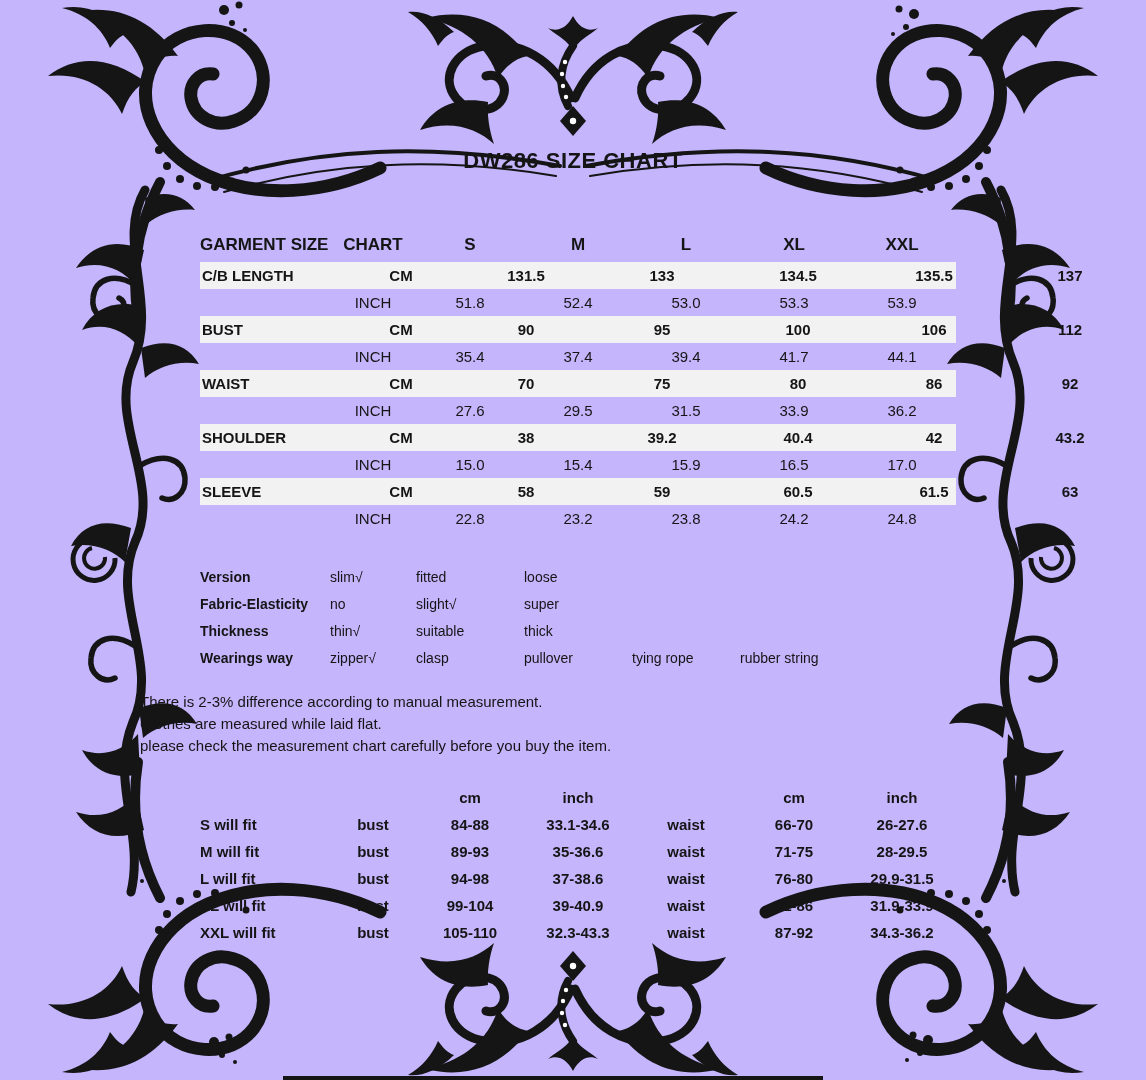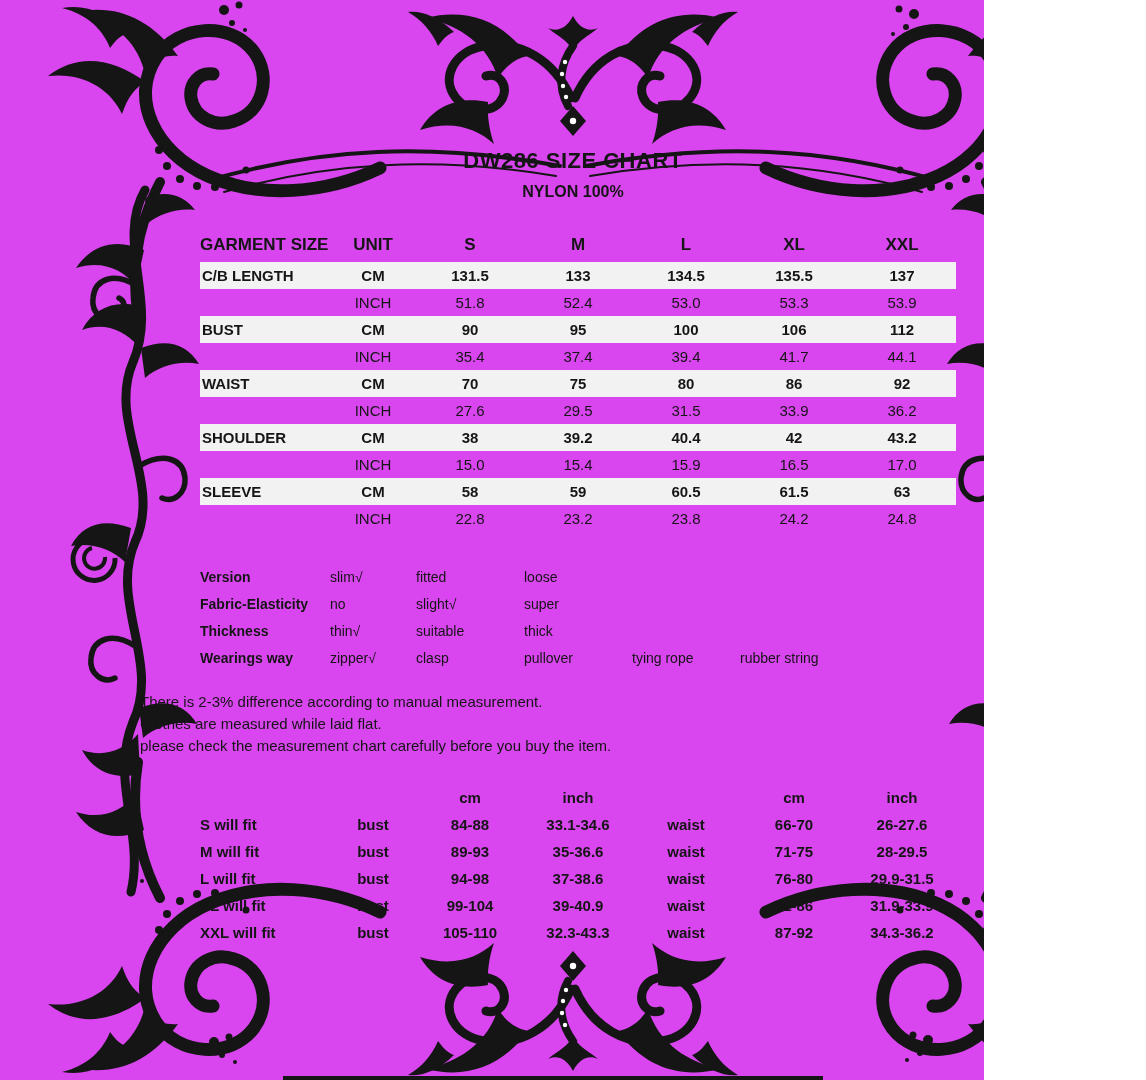--- a/index.html
+++ b/index.html
@@ -1,33 +1,33 @@
 <!DOCTYPE html>
 <html><head>
 <meta charset="utf-8">
 <style>
   html,body { margin:0; padding:0; background:#fff; }
-  .page { position:relative; width:984px; height:1080px; background:#d946ef;
+  .page { position:relative; width:1146px; height:1080px; background:#c4b5fd;
           font-family:"Liberation Sans", sans-serif; color:#151515; overflow:hidden; }
   .border-svg { position:absolute; left:0; top:0; z-index:0; }
   .content { position:absolute; left:0; top:0; width:1146px; height:1080px; z-index:1; }
 
   .title { position:absolute; top:148px; left:0; width:1146px; text-align:center;
            font-size:22px; font-weight:bold; letter-spacing:.5px; }
   .subtitle { position:absolute; top:183px; left:0; width:1146px; text-align:center;
               font-size:16px; font-weight:bold; }
 
   .size-table { position:absolute; left:200px; top:208px; width:756px; }
   .hrow { display:grid; grid-template-columns:130px 86px repeat(5,108px);
           height:54px; align-items:center; font-weight:bold; font-size:17px; }
   .hrow .h { text-align:center;margin-top:20px; }
   .hrow .h.garment { text-align:left; line-height:1.25; }
   .row { display:grid; grid-template-columns:130px 86px repeat(5,108px);
          height:27px; align-items:center; font-size:15px; }
-  .row.stripe { background:#f2f2f2; }
+  .row.stripe { background:#f2f2f2;gap:28px; }
   .row .lbl { font-weight:bold; padding-left:2px; }
   .row .unit, .row .val { text-align:center; }
   .row .b { font-weight:bold; }
 
   .chars { position:absolute; left:200px; top:563px; width:756px; }
   .crow { display:grid; grid-template-columns:130px 86px repeat(4,108px);
           height:27px; align-items:center; font-size:14px; }
   .crow .clbl { font-weight:bold; text-align:left; padding-right:10px; }
   .crow .copt { text-align:left; }
 
@@ -137,26 +137,25 @@
     <use href="#dotcluster" transform="translate(914,14) scale(-1,1)"></use>
     <use href="#dotcluster" transform="translate(214,1042)"></use>
     <use href="#dotcluster" transform="translate(928,1040) scale(-1,1)"></use>
 
     <rect x="283" y="1076" width="540" height="4" fill="#151515"></rect>
   </svg>
 
   <div class="content">
 
     <div class="title">DW286 SIZE CHART</div>
-    <div class="subtitle">NYLON 100%</div>
 
     <div class="size-table">
       <div class="hrow">
         <div class="h garment">GARMENT SIZE</div>
-        <div class="h">UNIT</div>
+        <div class="h">CHART</div>
         <div class="h">S</div>
         <div class="h">M</div>
         <div class="h">L</div>
         <div class="h">XL</div>
         <div class="h">XXL</div>
       </div>
 
       <div class="row stripe">
         <div class="lbl">C/B LENGTH</div>
         <div class="unit b">CM</div>

